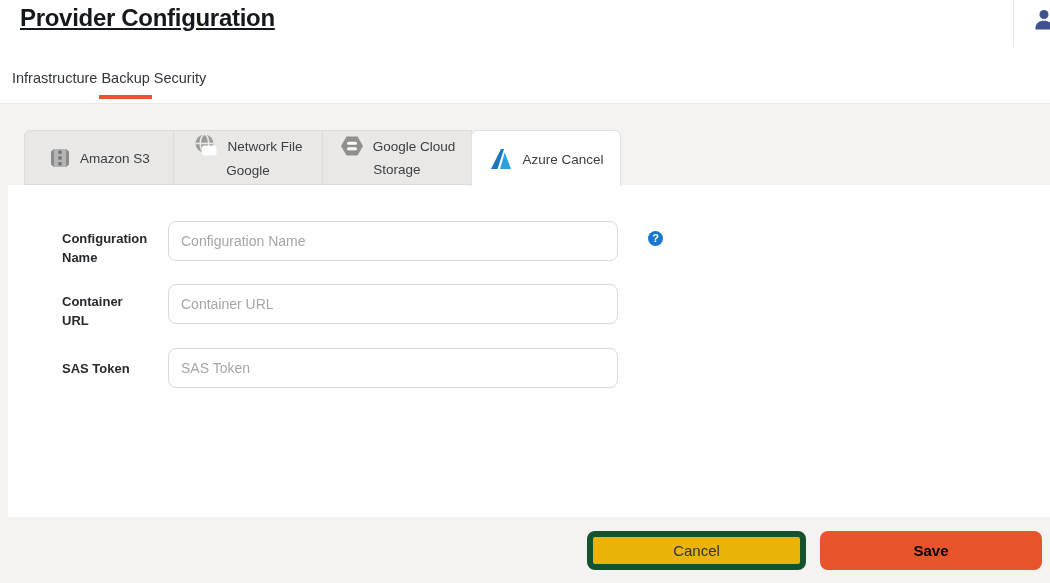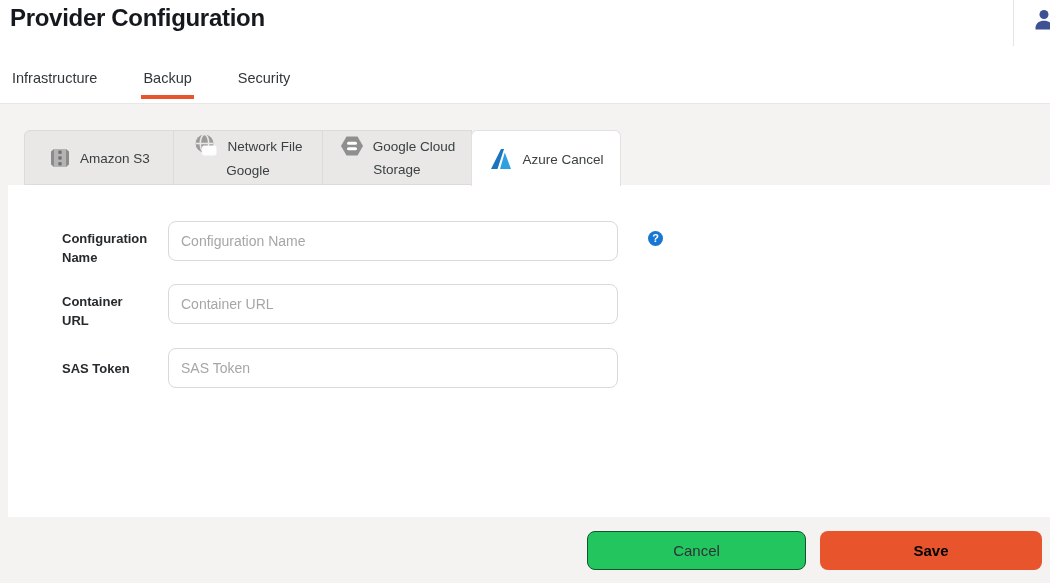--- a/index.html
+++ b/index.html
@@ -2,26 +2,26 @@
 <html><head>
 <meta charset="utf-8">
 <style>
   html,body{margin:0;padding:0;background:#fff;}
   .app{position:relative;width:1050px;height:583px;overflow:hidden;background:#fff;
        font-family:"Liberation Sans",sans-serif;-webkit-font-smoothing:antialiased;}
 
   
   .header{position:absolute;top:0;left:0;right:0;height:103px;background:#fff;
           border-bottom:1px solid #e8e8e8;}
-  .page-title{position:absolute;left:10px;top:4px;margin:0;font-size:24px;font-weight:800;
-              color:#15181c;letter-spacing:-0.3px;}
+  .page-title{position:absolute;left:20px;top:4px;margin:0;font-size:24px;font-weight:800;
+              color:#15181c;letter-spacing:-0.3px;text-decoration:underline;}
   .header-divider{position:absolute;left:1013px;top:0;width:1px;height:46px;background:#e5e5e5;}
   .user-icon{position:absolute;left:1032px;top:7px;width:24px;height:24px;cursor:pointer;}
 
-  .nav{position:absolute;left:10px;top:70px;display:flex;gap:42px;}
+  .nav{position:absolute;left:10px;top:70px;display:flex;}
   .nav-item{font-size:14.5px;color:#32373c;padding:0 2px 9px 2px;cursor:pointer;
             border-bottom:4px solid transparent;}
   .nav-item.active{border-bottom-color:#E8542C;}
 
   
   .page-body{position:absolute;top:104px;left:0;right:0;bottom:0;background:#F4F3F1;}
 
   
   .tabstrip{position:absolute;left:8px;top:26px;display:flex;margin-left:16px;}
   .ptab{width:150px;height:55px;box-sizing:border-box;background:#E9E8E6;
@@ -48,21 +48,21 @@
   .help-icon{position:absolute;left:640px;top:46px;width:15px;height:15px;border-radius:50%;
              background:#1877D2;color:#fff;font-size:11px;font-weight:700;line-height:15px;
              text-align:center;cursor:pointer;}
 
   
   .footer{position:absolute;left:0;right:0;bottom:0;height:66px;background:#F4F3F1;
           display:flex;align-items:center;justify-content:flex-end;gap:14px;padding-right:8px;
           box-sizing:border-box;}
   .btn{height:39px;border-radius:8px;font-size:15px;cursor:pointer;
        font-family:"Liberation Sans",sans-serif;}
-  .btn-cancel{width:219px;background:#22c55e;border:1px solid #14532d;color:#2F3337;}
+  .btn-cancel{width:219px;background:#eab308;border:6px solid #14532d;color:#2F3337;}
   .btn-save{width:222px;background:#E8542C;border:none;color:#000000;font-weight:700;}
 </style>
 </head>
 <body>
 
 <div class="app">
 
   <div class="header">
     <h1 class="page-title">Provider Configuration</h1>
     <div class="header-divider"></div>

